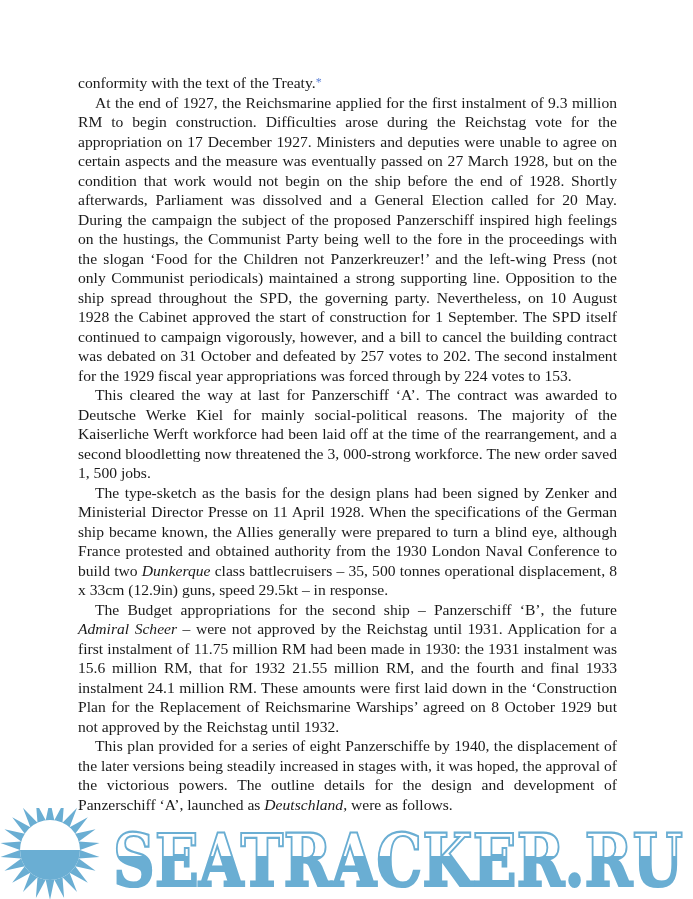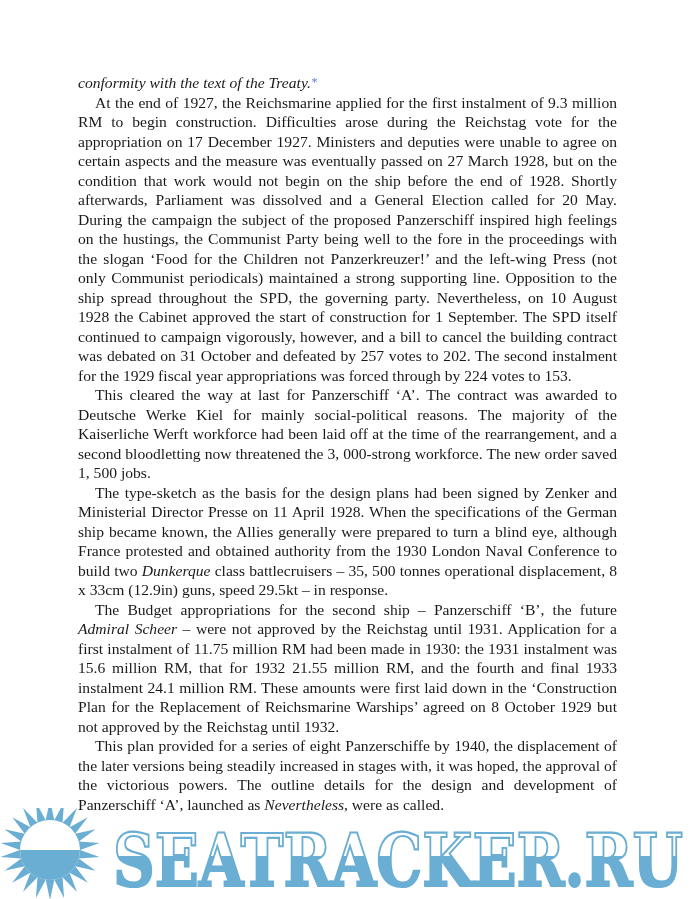--- a/index.html
+++ b/index.html
@@ -24,21 +24,20 @@
       color: #1a1a1a;
       text-align: justify;
     }
     .page p {
       margin: 0;
       text-indent: 17px;
       hyphens: none;
     }
     .page p.cont {
       text-indent: 0;
-      font-style: italic;
     }
     .footnote-ref {
       color: #5a7fd6;
       font-size: 12px;
       vertical-align: 2px;
       cursor: pointer;
       text-decoration: none;
     }
     em { }
 
@@ -53,21 +52,21 @@
   </style>
 </head>
 <body>
 
 <div class="page">
   <p class="cont"><span>conformity with the text of the Treaty.</span><a class="footnote-ref">*</a></p>
   <p><span>At the end of 1927, the Reichsmarine applied for the first instalment of 9.3 million RM to begin construction. Difficulties arose during the Reichstag vote for the appropriation on 17 December 1927. Ministers and deputies were unable to agree on certain aspects and the measure was eventually passed on 27 March 1928, but on the condition that work would not begin on the ship before the end of 1928. Shortly afterwards, Parliament was dissolved and a General Election called for 20 May. During the campaign the subject of the proposed Panzerschiff inspired high feelings on the hustings, the Communist Party being well to the fore in the proceedings with the slogan ‘Food for the Children not Panzerkreuzer!’ and the left-wing Press (not only Communist periodicals) maintained a strong supporting line. Opposition to the ship spread throughout the SPD, the governing party. Nevertheless, on 10 August 1928 the Cabinet approved the start of construction for 1 September. The SPD itself continued to campaign vigorously, however, and a bill to cancel the building contract was debated on 31 October and defeated by 257 votes to 202. The second instalment for the 1929 fiscal year appropriations was forced through by 224 votes to 153.</span></p>
   <p><span>This cleared the way at last for Panzerschiff ‘A’. The contract was awarded to Deutsche Werke Kiel for mainly social-political reasons. The majority of the Kaiserliche Werft workforce had been laid off at the time of the rearrangement, and a second bloodletting now threatened the 3, 000-strong workforce. The new order saved 1, 500 jobs.</span></p>
   <p><span>The type-sketch as the basis for the design plans had been signed by Zenker and Ministerial Director Presse on 11 April 1928. When the specifications of the German ship became known, the Allies generally were prepared to turn a blind eye, although France protested and obtained authority from the 1930 London Naval Conference to build two </span><em>Dunkerque</em><span> class battlecruisers – 35, 500 tonnes operational displacement, 8 x 33cm (12.9in) guns, speed 29.5kt – in response.</span></p>
   <p><span>The Budget appropriations for the second ship – Panzerschiff ‘B’, the future </span><em>Admiral Scheer</em><span> – were not approved by the Reichstag until 1931. Application for a first instalment of 11.75 million RM had been made in 1930: the 1931 instalment was 15.6 million RM, that for 1932 21.55 million RM, and the fourth and final 1933 instalment 24.1 million RM. These amounts were first laid down in the ‘Construction Plan for the Replacement of Reichsmarine Warships’ agreed on 8 October 1929 but not approved by the Reichstag until 1932.</span></p>
-  <p><span>This plan provided for a series of eight Panzerschiffe by 1940, the displacement of the later versions being steadily increased in stages with, it was hoped, the approval of the victorious powers. The outline details for the design and development of Panzerschiff ‘A’, launched as </span><em>Nevertheless</em><span>, were as called.</span></p>
+  <p><span>This plan provided for a series of eight Panzerschiffe by 1940, the displacement of the later versions being steadily increased in stages with, it was hoped, the approval of the victorious powers. The outline details for the design and development of Panzerschiff ‘A’, launched as </span><em>Deutschland</em><span>, were as follows.</span></p>
 </div>
 
 <svg class="watermark" viewBox="0 0 693 91" xmlns="http://www.w3.org/2000/svg">
   <defs>
     <clipPath id="lowerHalf">
       <rect x="0" y="48" width="693" height="60"></rect>
     </clipPath>
     <clipPath id="sunLower">
       <rect x="0" y="42" width="120" height="60"></rect>
     </clipPath>

